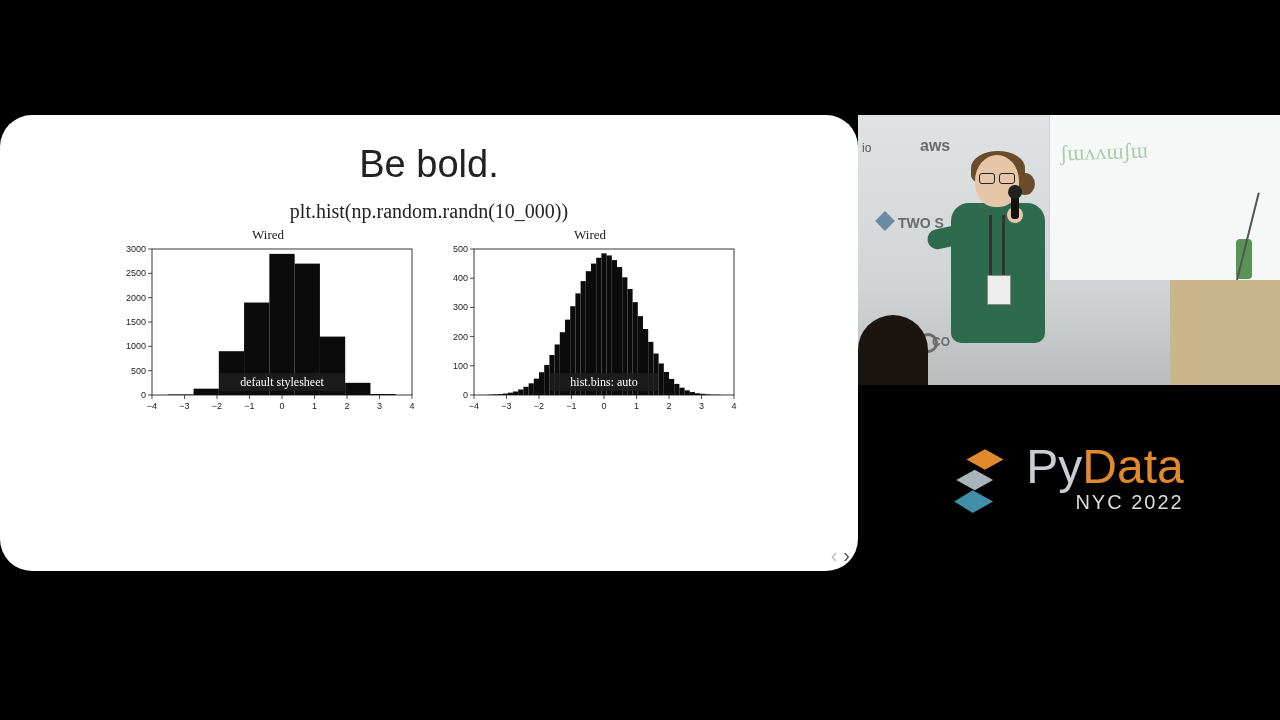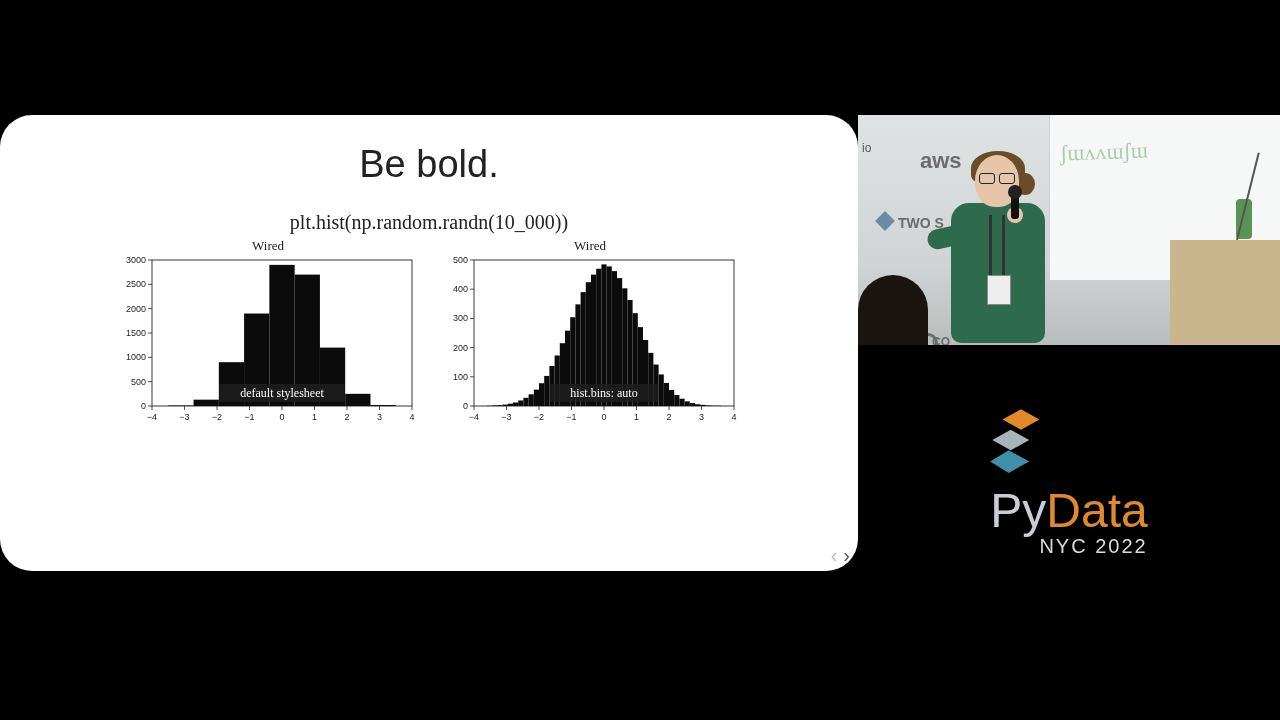--- a/index.html
+++ b/index.html
@@ -30,21 +30,21 @@
     font-size: 38px;
     font-weight: 400;
     margin-top: 28px;
     color: #222;
     font-family: "Helvetica Neue", Arial, sans-serif;
   }
   .slide-code {
     text-align: center;
     font-family: Georgia, serif;
     font-size: 20px;
-    margin-top: 25px;
+    margin-top: 14px;
     color: #222;
   }
   .charts-row {
     display: flex;
     justify-content: center;
     gap: 22px;
     margin-top: 4px;
     padding: 0 40px;
   }
   .chart-block { width: 300px; }
@@ -81,21 +81,21 @@
     color: #555;
     cursor: pointer;
     user-select: none;
   }
   .nav-arrow.prev { color: #bbb; }
   .speaker {
     position: absolute;
     left: 858px;
     top: 115px;
     width: 422px;
-    height: 230px;
+    height: 270px;
     background: linear-gradient(180deg, #dfe3e4 0%, #d0d4d5 65%, #b8bcbd 100%);
     overflow: hidden;
   }
   .speaker-label {
     position: absolute;
     font-family: Arial, sans-serif;
     color: #555;
     font-size: 14px;
   }
   .whiteboard {
@@ -241,23 +241,22 @@
     top: 385px;
     width: 422px;
     height: 186px;
     display: flex;
     align-items: center;
     justify-content: center;
     color: #eaeaea;
   }
   .pydata-mark {
     display: flex;
-    align-items: flex-start;
+    align-items: center;
     gap: 10px;
-    flex-direction: column;
   }
   .pydata-text .line1 {
     font-family: Arial, sans-serif;
     font-size: 48px;
     line-height: 1;
   }
   .pydata-text .py   { color: #c7cfd4; font-weight: 300; }
   .pydata-text .data { color: #e28a2b; font-weight: 300; }
   .pydata-text .line2 {
     font-family: Arial, sans-serif;
@@ -415,21 +414,21 @@
     </div>
 
     <div class="nav-arrows">
       <span class="nav-arrow prev">‹</span>
       <span class="nav-arrow">›</span>
     </div>
   </div>
 
   <div class="speaker">
     <span class="speaker-label" style="left:4px; top:26px; font-size:12px;">io</span>
-    <span class="speaker-label" style="left:62px; top:22px; font-weight:bold; font-size:22px; color:#6b6b6b;margin-top:11px;">aws</span>
+    <span class="speaker-label" style="left:62px; top:22px; font-weight:bold; font-size:16px; color:#6b6b6b;">aws</span>
     <span class="speaker-label" style="left:40px; top:100px; font-size:14px; font-weight:bold; color:#6b6b6b;">TWO S</span>
     <span style="position:absolute; left:20px; top:99px; width:14px; height:14px; background:#6b8aa3; transform:rotate(45deg);"></span>
     <span class="speaker-label" style="left:74px; top:220px; font-size:12px; font-weight:bold; color:#6b6b6b;">CO</span>
     <span style="position:absolute; left:60px; top:218px; width:14px; height:14px; border:3px solid #6b6b6b; border-radius:50%;"></span>
 
     <div class="whiteboard">
       <span class="scribble" style="left:10px; top:24px;">ʃɯʌʌɯʃɯ</span>
     </div>
 
     <div class="podium" style="right:0; bottom:0; width:110px; height:105px;"></div>

